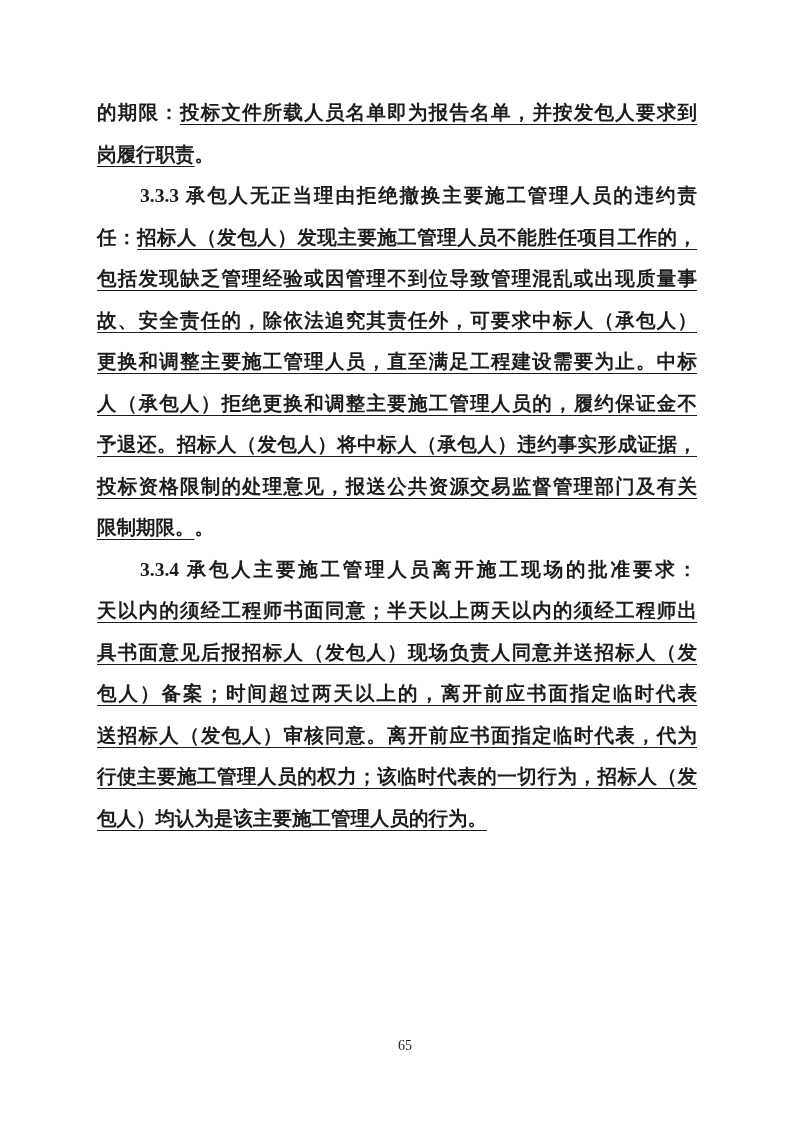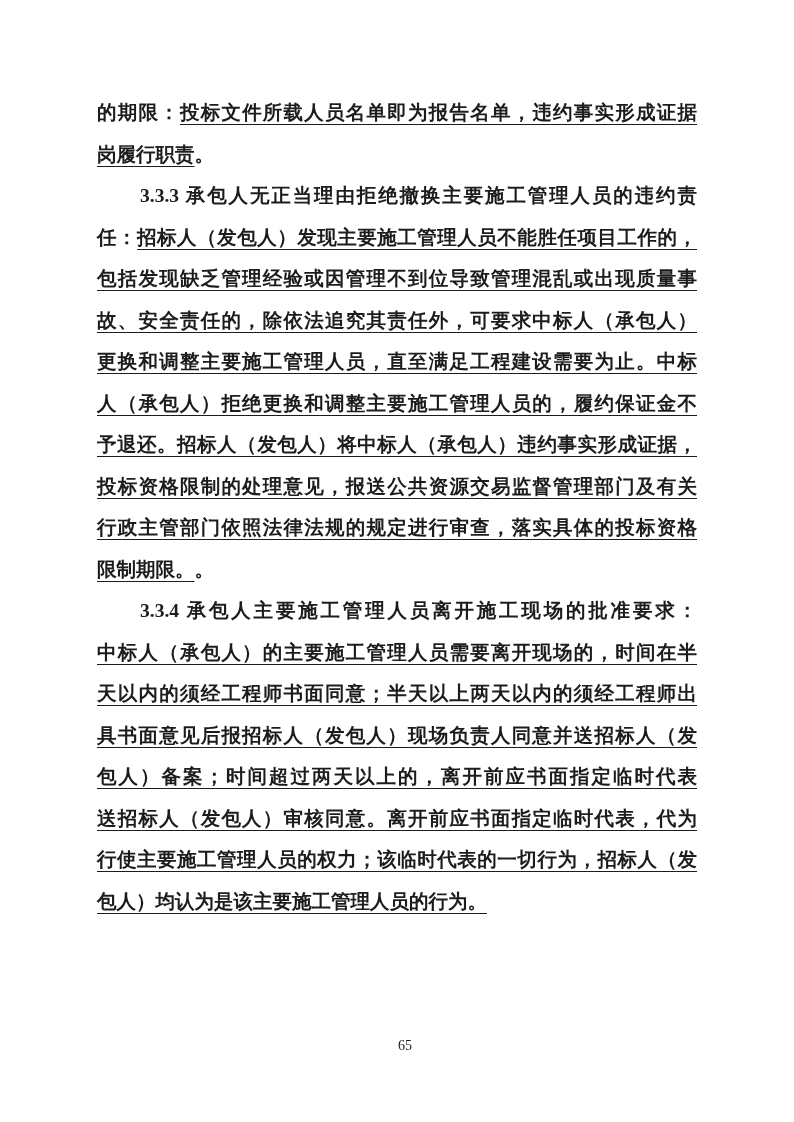--- a/index.html
+++ b/index.html
@@ -55,34 +55,32 @@
     font-size: 14px;
     line-height: 18px;
     color: #1c1c1c;
   }
 </style>
 </head>
 <body>
 
 <div class="page">
   <div class="doc-body">
-      <div class="text-line"><span class="seg">的期限：</span><span class="seg u">投标文件所载人员名单即为报告名单，违约事实形成证据</span></div>
+      <div class="text-line"><span class="seg">的期限：</span><span class="seg u">投标文件所载人员名单即为报告名单，并按发包人要求到</span></div>
       <div class="text-line left"><span class="seg u">岗履行职责</span><span class="seg">。</span></div>
       <div class="text-line indent"><span class="seg">3.3.3 承包人无正当理由拒绝撤换主要施工管理人员的违约责</span></div>
       <div class="text-line"><span class="seg">任：</span><span class="seg u">招标人（发包人）发现主要施工管理人员不能胜任项目工作的，</span></div>
       <div class="text-line"><span class="seg u">包括发现缺乏管理经验或因管理不到位导致管理混乱或出现质量事</span></div>
       <div class="text-line"><span class="seg u">故、安全责任的，除依法追究其责任外，可要求中标人（承包人）</span></div>
       <div class="text-line"><span class="seg u">更换和调整主要施工管理人员，直至满足工程建设需要为止。中标</span></div>
       <div class="text-line"><span class="seg u">人（承包人）拒绝更换和调整主要施工管理人员的，履约保证金不</span></div>
       <div class="text-line"><span class="seg u">予退还。招标人（发包人）将中标人（承包人）违约事实形成证据，</span></div>
       <div class="text-line"><span class="seg u">投标资格限制的处理意见，报送公共资源交易监督管理部门及有关</span></div>
-      <div class="text-line"><span class="seg u">行政主管部门依照法律法规的规定进行审查，落实具体的投标资格</span></div>
       <div class="text-line left"><span class="seg u">限制期限。</span><span class="seg">。</span></div>
       <div class="text-line indent"><span class="seg">3.3.4 承包人主要施工管理人员离开施工现场的批准要求：</span></div>
-      <div class="text-line"><span class="seg u">中标人（承包人）的主要施工管理人员需要离开现场的，时间在半</span></div>
       <div class="text-line"><span class="seg u">天以内的须经工程师书面同意；半天以上两天以内的须经工程师出</span></div>
       <div class="text-line"><span class="seg u">具书面意见后报招标人（发包人）现场负责人同意并送招标人（发</span></div>
       <div class="text-line"><span class="seg u">包人）备案；时间超过两天以上的，离开前应书面指定临时代表</span></div>
       <div class="text-line"><span class="seg u">送招标人（发包人）审核同意。离开前应书面指定临时代表，代为</span></div>
       <div class="text-line"><span class="seg u">行使主要施工管理人员的权力；该临时代表的一切行为，招标人（发</span></div>
       <div class="text-line left"><span class="seg u">包人）均认为是该主要施工管理人员的行为。</span></div>
     </div>
   <div class="page-number">65</div>
 </div>
 

